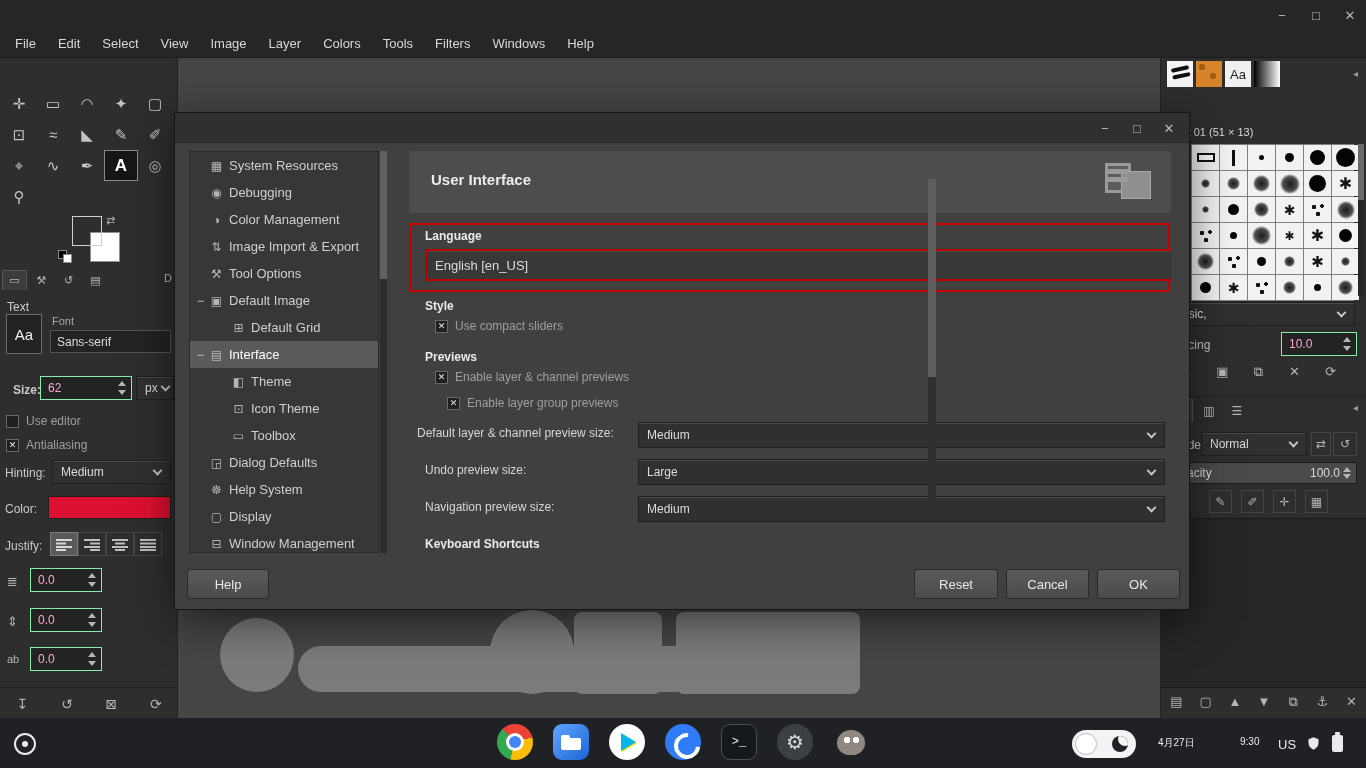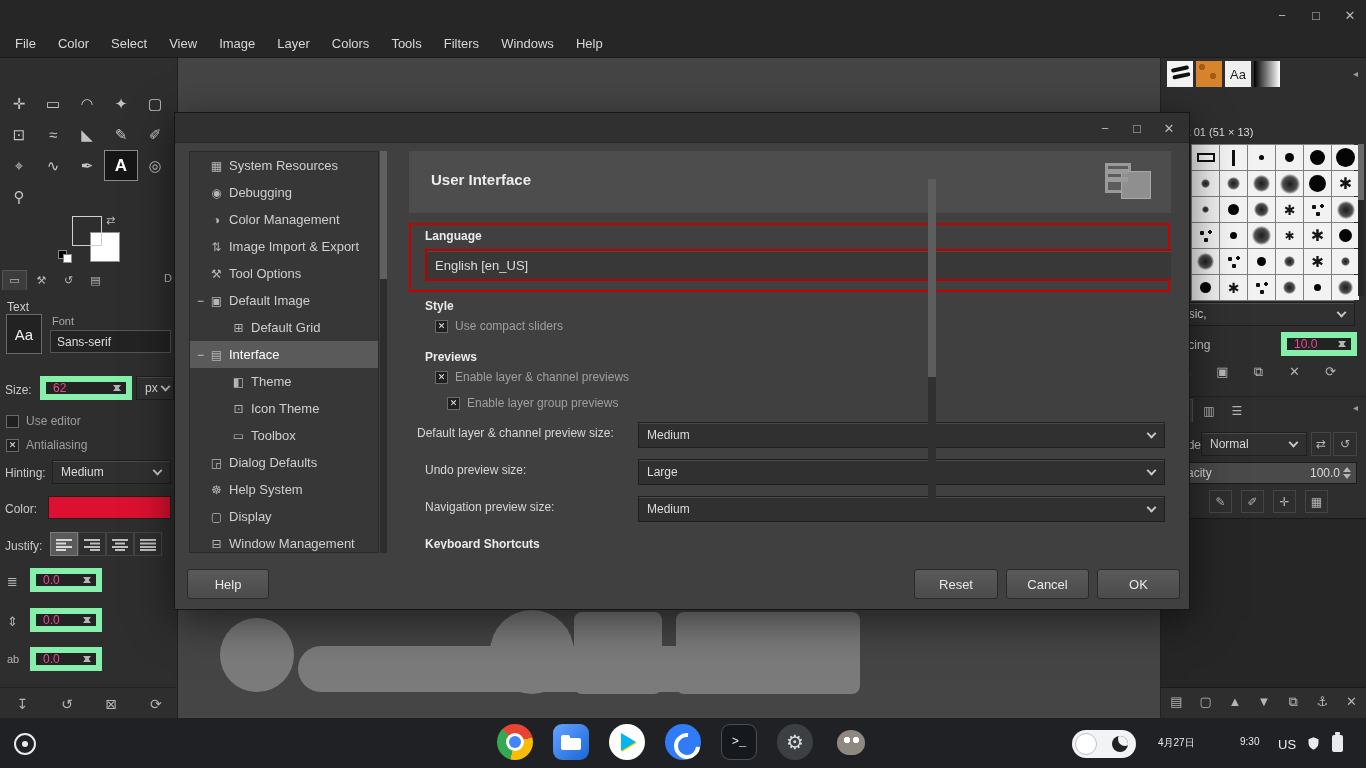--- a/index.html
+++ b/index.html
@@ -39,21 +39,21 @@
   .ltab-sel { background:#3c3c3c; border:1px solid #555; border-bottom:none; }
   #dock-letter { position:absolute; left:164px; top:214px; font-size:11px; color:#bbb; }
   
   #to-title { position:absolute; left:7px; top:242px; font-size:12px; color:#cfcfcf; }
   #font-preview-btn { position:absolute; left:6px; top:256px; width:36px; height:40px; background:#222;
     border:1px solid #6a6a6a; color:#f0f0f0; font-size:15px; display:flex; align-items:center; justify-content:center; }
   #font-label { position:absolute; left:52px; top:257px; font-size:11px; color:#a8a8a8; }
   .entry { background:#232323; border:1px solid #555; color:#ddd; font-size:12px; display:flex; align-items:center; padding:0 6px; }
   #font-entry { position:absolute; left:50px; top:272px; width:121px; height:23px; }
   .opt-label { position:absolute; font-size:12px; color:#c9c9c9; }
-  .spinbox { position:absolute; background:#232323; border:6px solid #86efac; color:#ec4899; font-size:12px; }
+  .spinbox { position:absolute; background:#232323; border:1px solid #86efac; color:#f9a8d4; font-size:12px; }
   .spinbox .val { position:absolute; left:7px; top:50%; transform:translateY(-50%); }
   .steps { position:absolute; right:3px; top:0; bottom:0; width:10px; }
   .steps i { position:absolute; left:0; width:0; height:0; border-left:4px solid transparent; border-right:4px solid transparent; }
   .steps .tu { top:4px; border-bottom:5px solid #b5b5b5; }
   .steps .td { bottom:4px; border-top:5px solid #b5b5b5; }
   .combo { position:absolute; background:#303030; border:1px solid #1f1f1f; box-shadow:inset 0 1px 0 #4a4a4a;
     color:#dcdcdc; font-size:12px; display:flex; align-items:center; padding:0 8px; }
   .chev { position:absolute; right:9px; top:50%; width:7px; height:7px; border:solid #c9c9c9;
     border-width:0 2px 2px 0; transform:translateY(-70%) rotate(45deg); }
   .cb { width:13px; height:13px; background:#202020; border:1px solid #6a6a6a; color:#e8e8e8;
@@ -201,21 +201,21 @@
 
   <div id="titlebar">
     <div class="win-controls">
       <span>−</span>
       <span>□</span>
       <span>✕</span>
     </div>
   </div>
   <div id="menubar">
       <span class="menu-item">File</span>
-      <span class="menu-item">Color</span>
+      <span class="menu-item">Edit</span>
       <span class="menu-item">Select</span>
       <span class="menu-item">View</span>
       <span class="menu-item">Image</span>
       <span class="menu-item">Layer</span>
       <span class="menu-item">Colors</span>
       <span class="menu-item">Tools</span>
       <span class="menu-item">Filters</span>
       <span class="menu-item">Windows</span>
       <span class="menu-item">Help</span>
     </div>
@@ -264,21 +264,21 @@
         <div class="ltab">↺</div>
         <div class="ltab">▤</div>
       </div>
     <span id="dock-letter">D</span>
 
     <div id="to-title">Text</div>
     <div id="font-preview-btn">Aa</div>
     <div id="font-label">Font</div>
     <div id="font-entry" class="entry">Sans-serif</div>
 
-    <div class="opt-label" style="left:5px;top:325px;">Size:</div>
+    <div class="opt-label" style="left:13px;top:325px;font-weight:bold;">Size:</div>
     <div class="spinbox" style="left:40px;top:318px;width:92px;height:24px;">
       <span class="val">62</span>
       <span class="steps">
           <i class="tu"></i>
           <i class="td"></i>
         </span>
     </div>
     <div class="combo" style="left:136px;top:318px;width:38px;height:24px;">
       <span>px</span>
         <span class="chev" style="right:4px;"></span>

